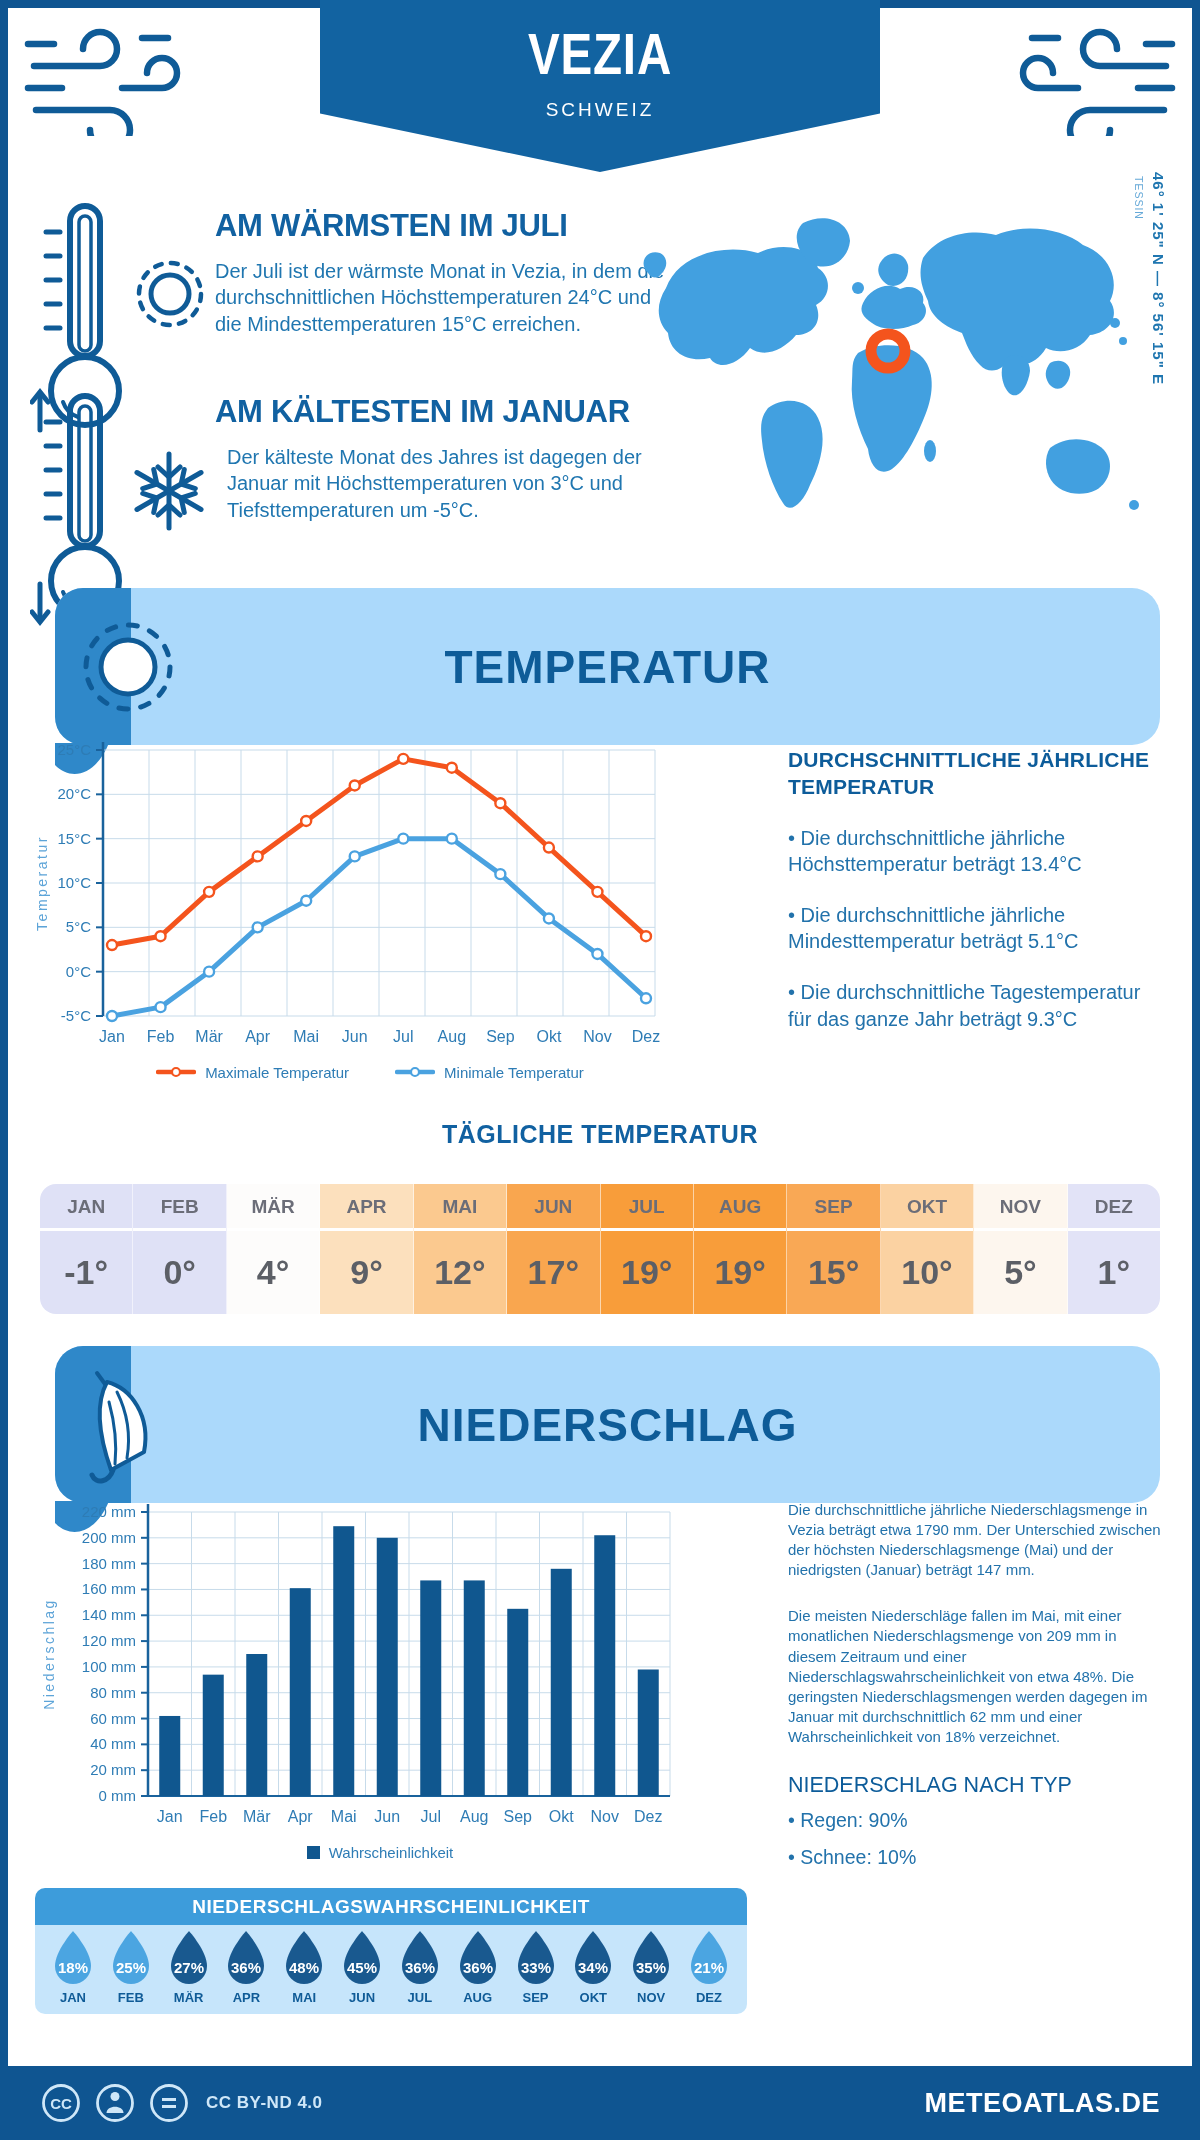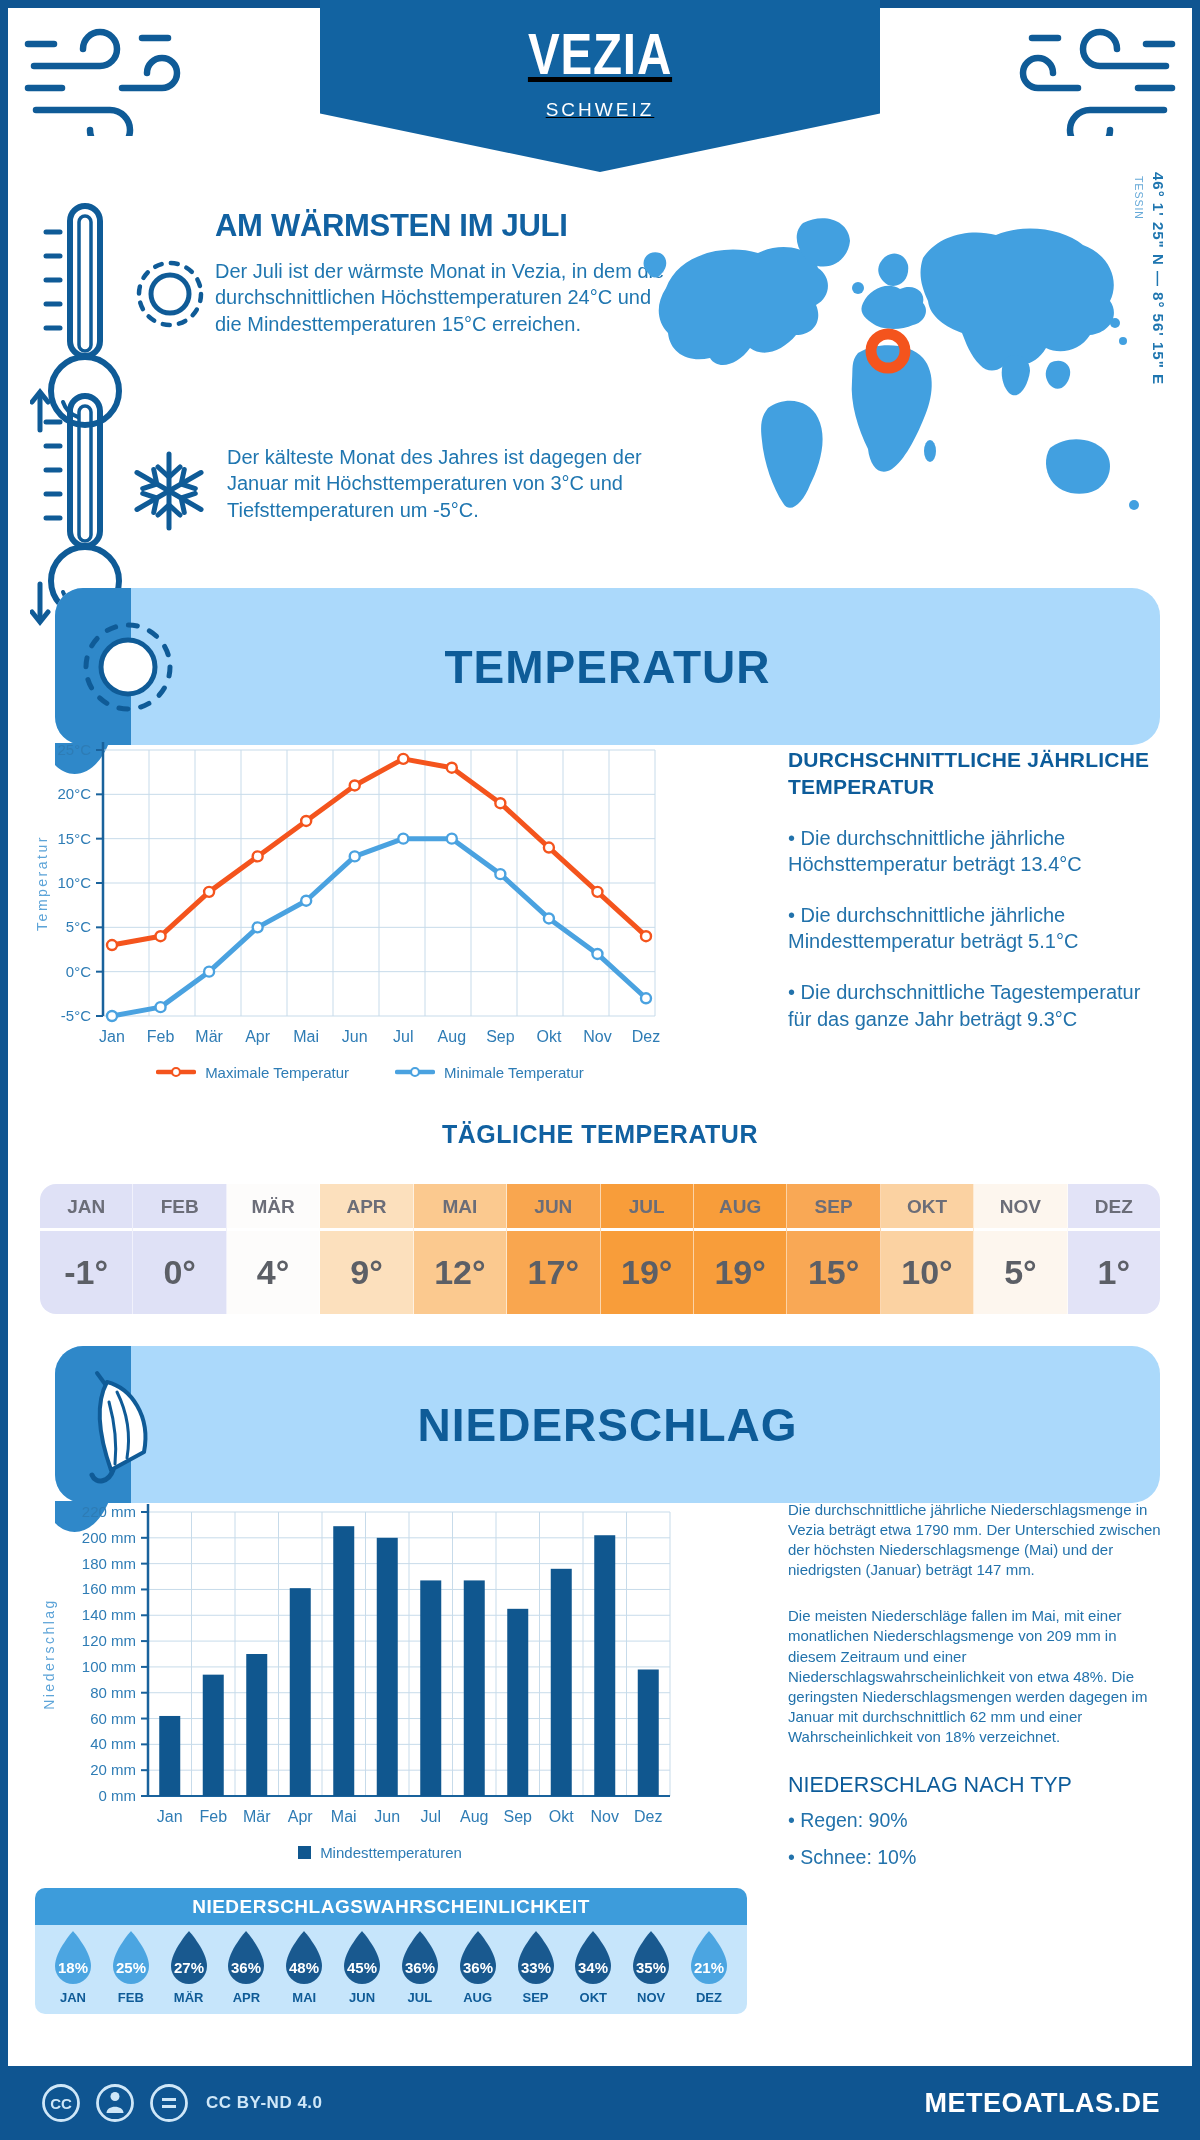--- a/index.html
+++ b/index.html
@@ -6,21 +6,21 @@
   #page{position:relative;width:1200px;height:2140px;background:#fff;overflow:hidden;
         font-family:"Liberation Sans",sans-serif;}
   
   .frame{position:absolute;background:#0f5591;z-index:5;}
   #frame-top{left:0;top:0;width:1200px;height:8px;}
   #frame-left{left:0;top:0;width:8px;height:2140px;}
   #frame-right{right:0;top:0;width:8px;height:2140px;}
 
   
   #title-banner{position:absolute;left:320px;top:0;width:560px;height:172px;background:#1263a1;
-    clip-path:polygon(0 0,100% 0,100% 66%,50% 100%,0 66%);z-index:6;text-align:center;text-decoration:underline;}
+    clip-path:polygon(0 0,100% 0,100% 66%,50% 100%,0 66%);z-index:6;text-align:center;}
   #city-title{margin-top:20px;font-size:58px;font-weight:bold;color:#fff;letter-spacing:1px;
     transform:scaleX(.82);transform-origin:center;}
   #country-subtitle{margin-top:12px;font-size:19px;color:#fff;letter-spacing:3px;}
   .wind{position:absolute;top:18px;z-index:6;}
   #wind-left{left:22px;}
   #wind-right{left:1008px;transform:scaleX(-1);}
 
   
   .hl-heading{position:absolute;font-size:31px;font-weight:bold;color:#1161a1;letter-spacing:-.3px;}
   .hl-body{position:absolute;font-size:20px;line-height:1.32;color:#1f76b0;}
@@ -173,20 +173,21 @@
       </g>
     <g transform="rotate(60 45 45)">
         <line x1="45" y1="8" x2="45" y2="82"></line>
         <path d="M34 21 L45 31 L56 21 M34 69 L45 59 L56 69"></path>
       </g>
     <g transform="rotate(120 45 45)">
         <line x1="45" y1="8" x2="45" y2="82"></line>
         <path d="M34 21 L45 31 L56 21 M34 69 L45 59 L56 69"></path>
       </g>
   </svg>
+  <div id="cold-heading" class="hl-heading">AM KÄLTESTEN IM JANUAR</div>
   <div id="cold-body" class="hl-body">Der kälteste Monat des Jahres ist dagegen der Januar mit Höchsttemperaturen von 3°C und Tiefsttemperaturen um -5°C.</div>
 
   <svg id="world-map" width="530" height="330" viewBox="0 0 530 330">
     <g fill="#42a0e0">
       <path d="M48,95 C60,62 105,50 140,60 C165,48 195,55 200,75 C215,85 212,105 198,112 C205,128 195,142 178,142 C165,158 145,165 132,155 C120,172 100,178 92,165 C70,170 52,160 50,140 C38,128 38,110 48,95 Z"></path>
       <path d="M30,80 C20,70 28,56 42,60 C50,64 50,74 44,80 C40,86 34,86 30,80 Z"></path>
       <path d="M185,30 C205,20 230,26 232,48 C230,68 210,80 192,70 C178,58 174,40 185,30 Z"></path>
       <path d="M150,215 C168,202 192,207 200,225 C210,245 202,272 192,292 C185,310 172,322 165,310 C155,295 146,270 144,248 C142,232 143,224 150,215 Z"></path>
       <path d="M245,110 C252,95 270,88 282,96 C295,90 308,98 305,110 C312,118 306,130 295,132 C282,138 262,137 254,130 C245,124 241,118 245,110 Z"></path>
       <path d="M262,70 C270,56 286,58 290,72 C292,86 282,96 270,92 C261,86 258,78 262,70 Z"></path>
@@ -459,21 +460,21 @@
       <rect x="433.75" y="84.41818181818182" width="21" height="215.58181818181816" fill="#10578f"></rect>
       <rect x="477.25" y="112.81818181818181" width="21" height="187.1818181818182" fill="#10578f"></rect>
       <rect x="520.75" y="72.8" width="21" height="227.2" fill="#10578f"></rect>
       <rect x="564.25" y="39.236363636363635" width="21" height="260.76363636363635" fill="#10578f"></rect>
       <rect x="607.75" y="173.4909090909091" width="21" height="126.5090909090909" fill="#10578f"></rect>
       <text transform="rotate(-90 24 158)" x="24" y="158" text-anchor="middle" class="axlab">Niederschlag</text>
     </svg>
   <div id="bar-legend" class="legend-row">
     <div class="legend-item">
       <span id="chip-bar" style="display: inline-block; width: 13px; height: 13px; background: rgb(16, 87, 143);"></span>
-      <span>Mindesttemperaturen</span>
+      <span>Wahrscheinlichkeit</span>
     </div>
   </div>
 
   <div id="precip-sidebar">
     <p class="para">Die durchschnittliche jährliche Niederschlagsmenge in Vezia beträgt etwa 1790 mm. Der Unterschied zwischen der höchsten Niederschlagsmenge (Mai) und der niedrigsten (Januar) beträgt 147 mm.</p>
     <p class="para">Die meisten Niederschläge fallen im Mai, mit einer monatlichen Niederschlagsmenge von 209 mm in diesem Zeitraum und einer Niederschlagswahrscheinlichkeit von etwa 48%. Die geringsten Niederschlagsmengen werden dagegen im Januar mit durchschnittlich 62 mm und einer Wahrscheinlichkeit von 18% verzeichnet.</p>
     <div id="by-type-heading">NIEDERSCHLAG NACH TYP</div>
     <div class="type-bullet">Regen: 90%</div>
     <div class="type-bullet">Schnee: 10%</div>
   </div>

